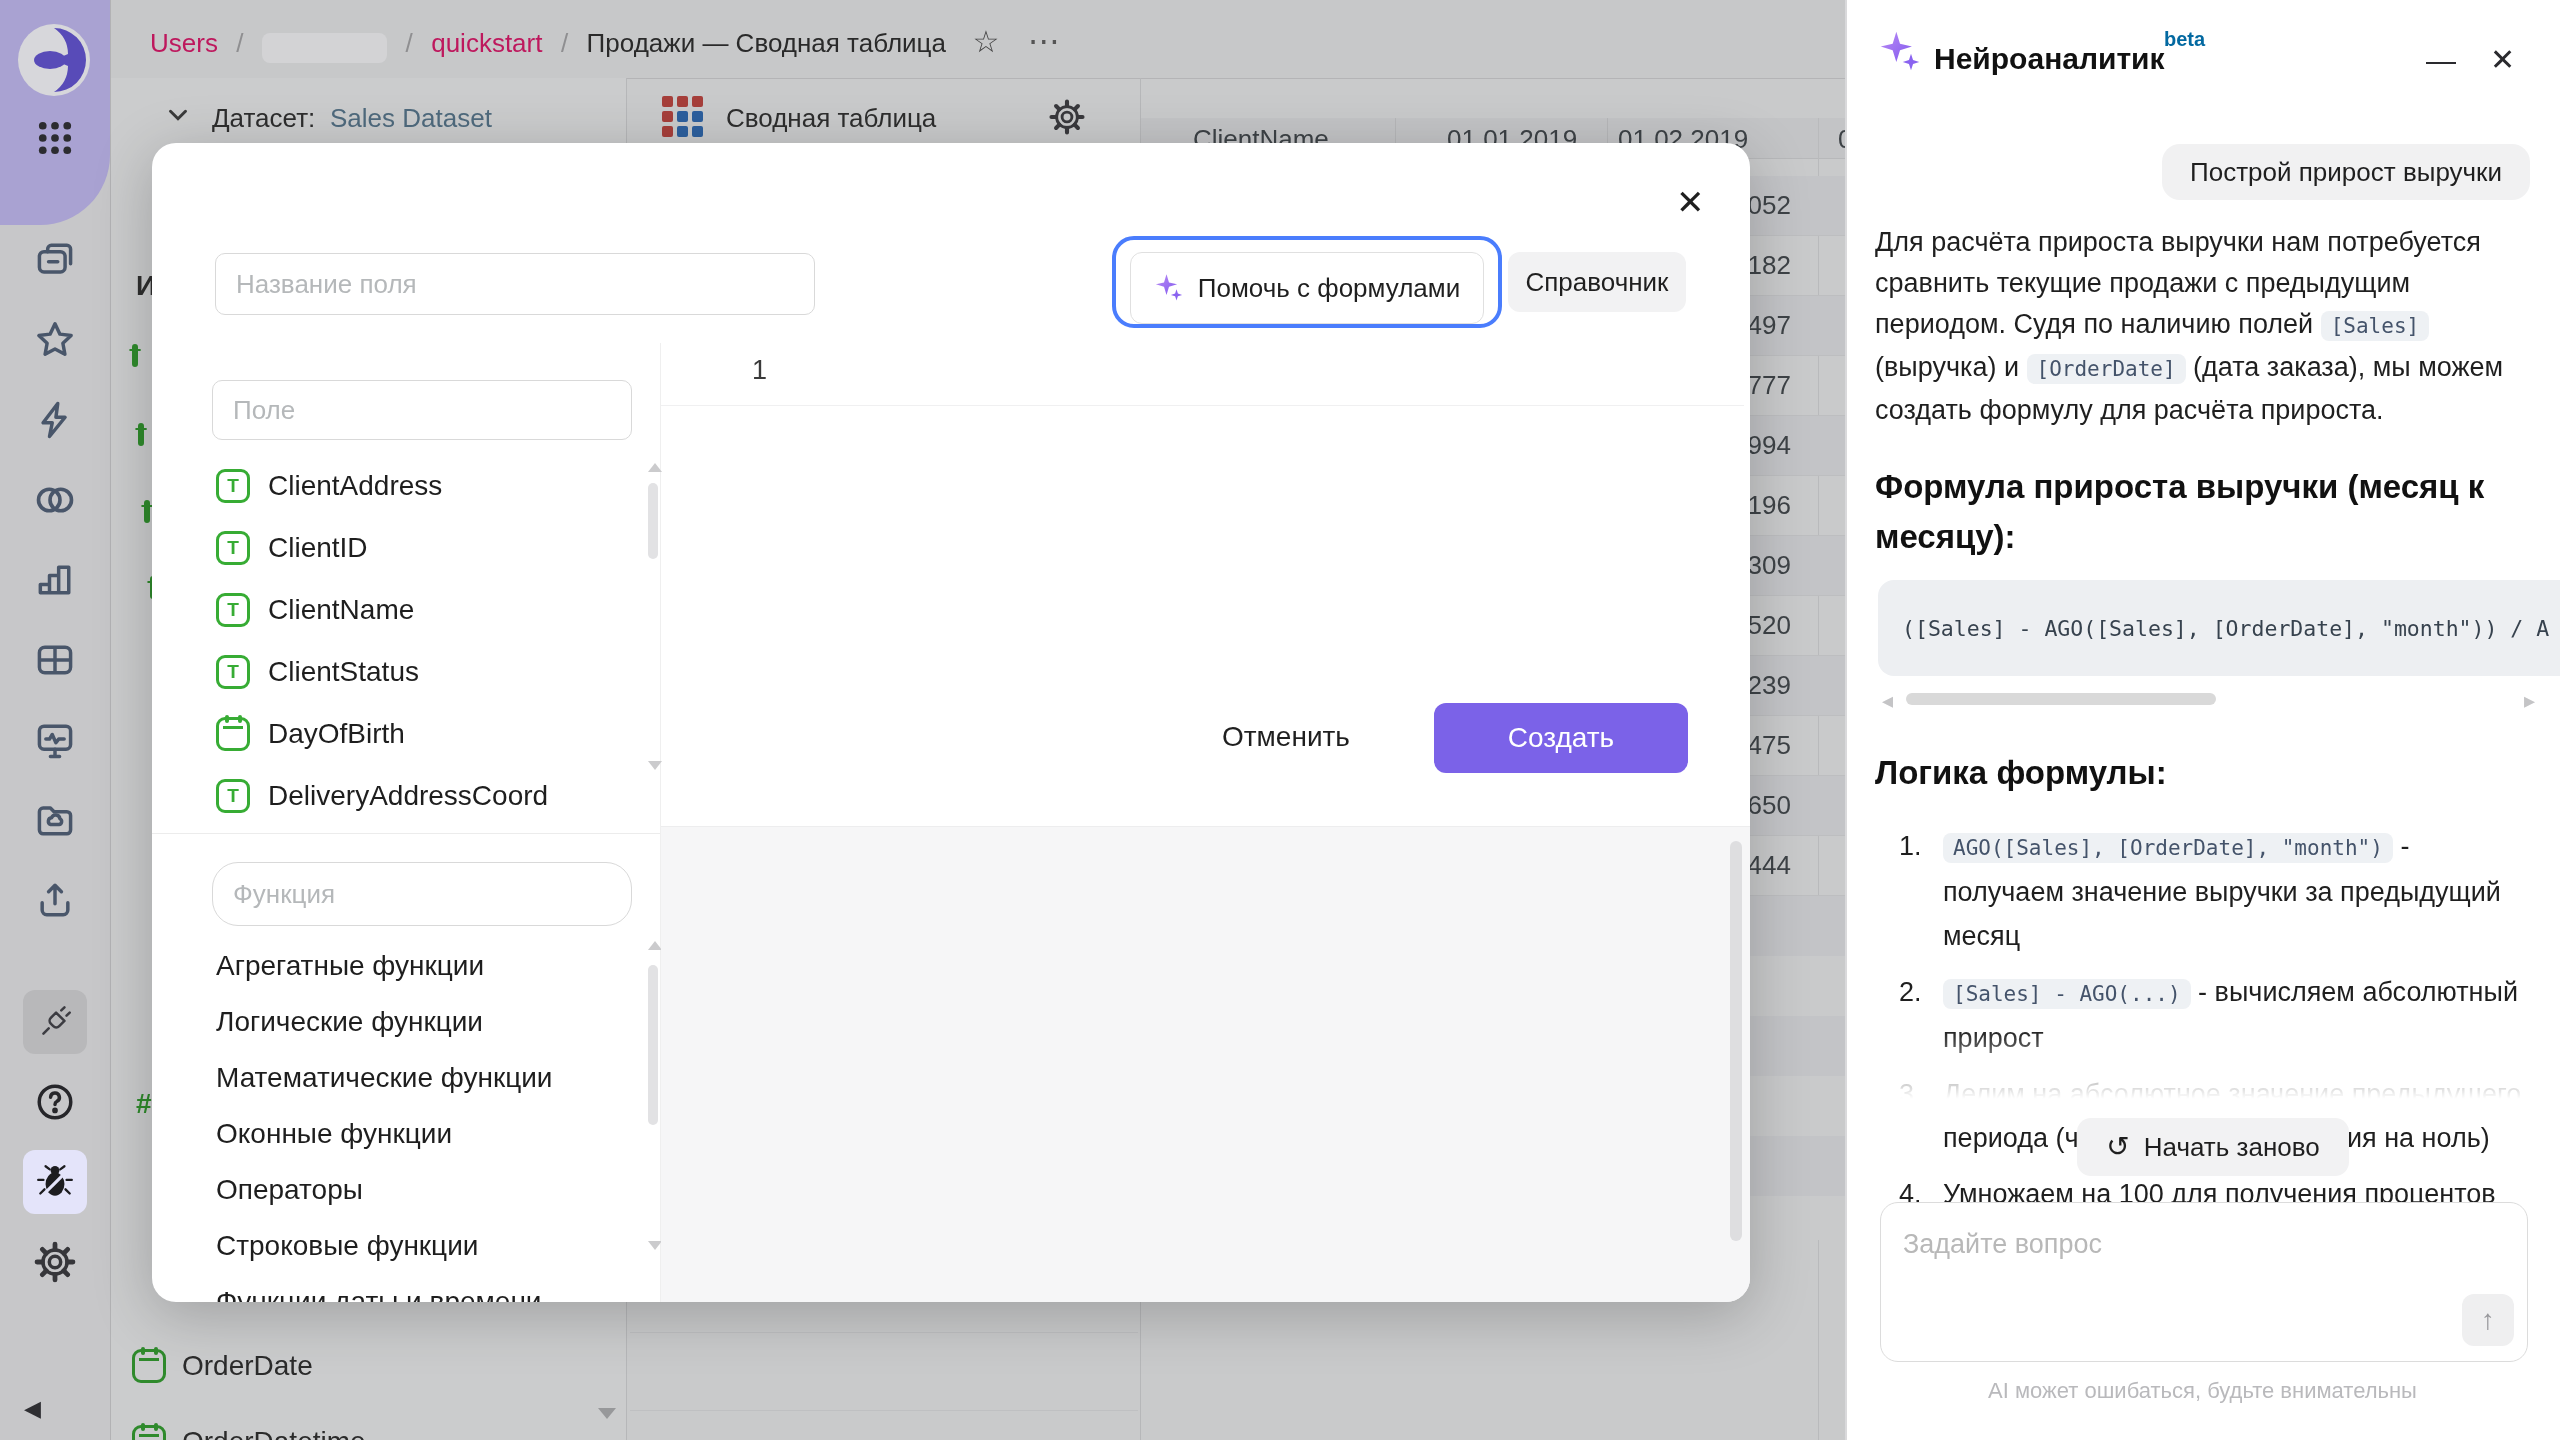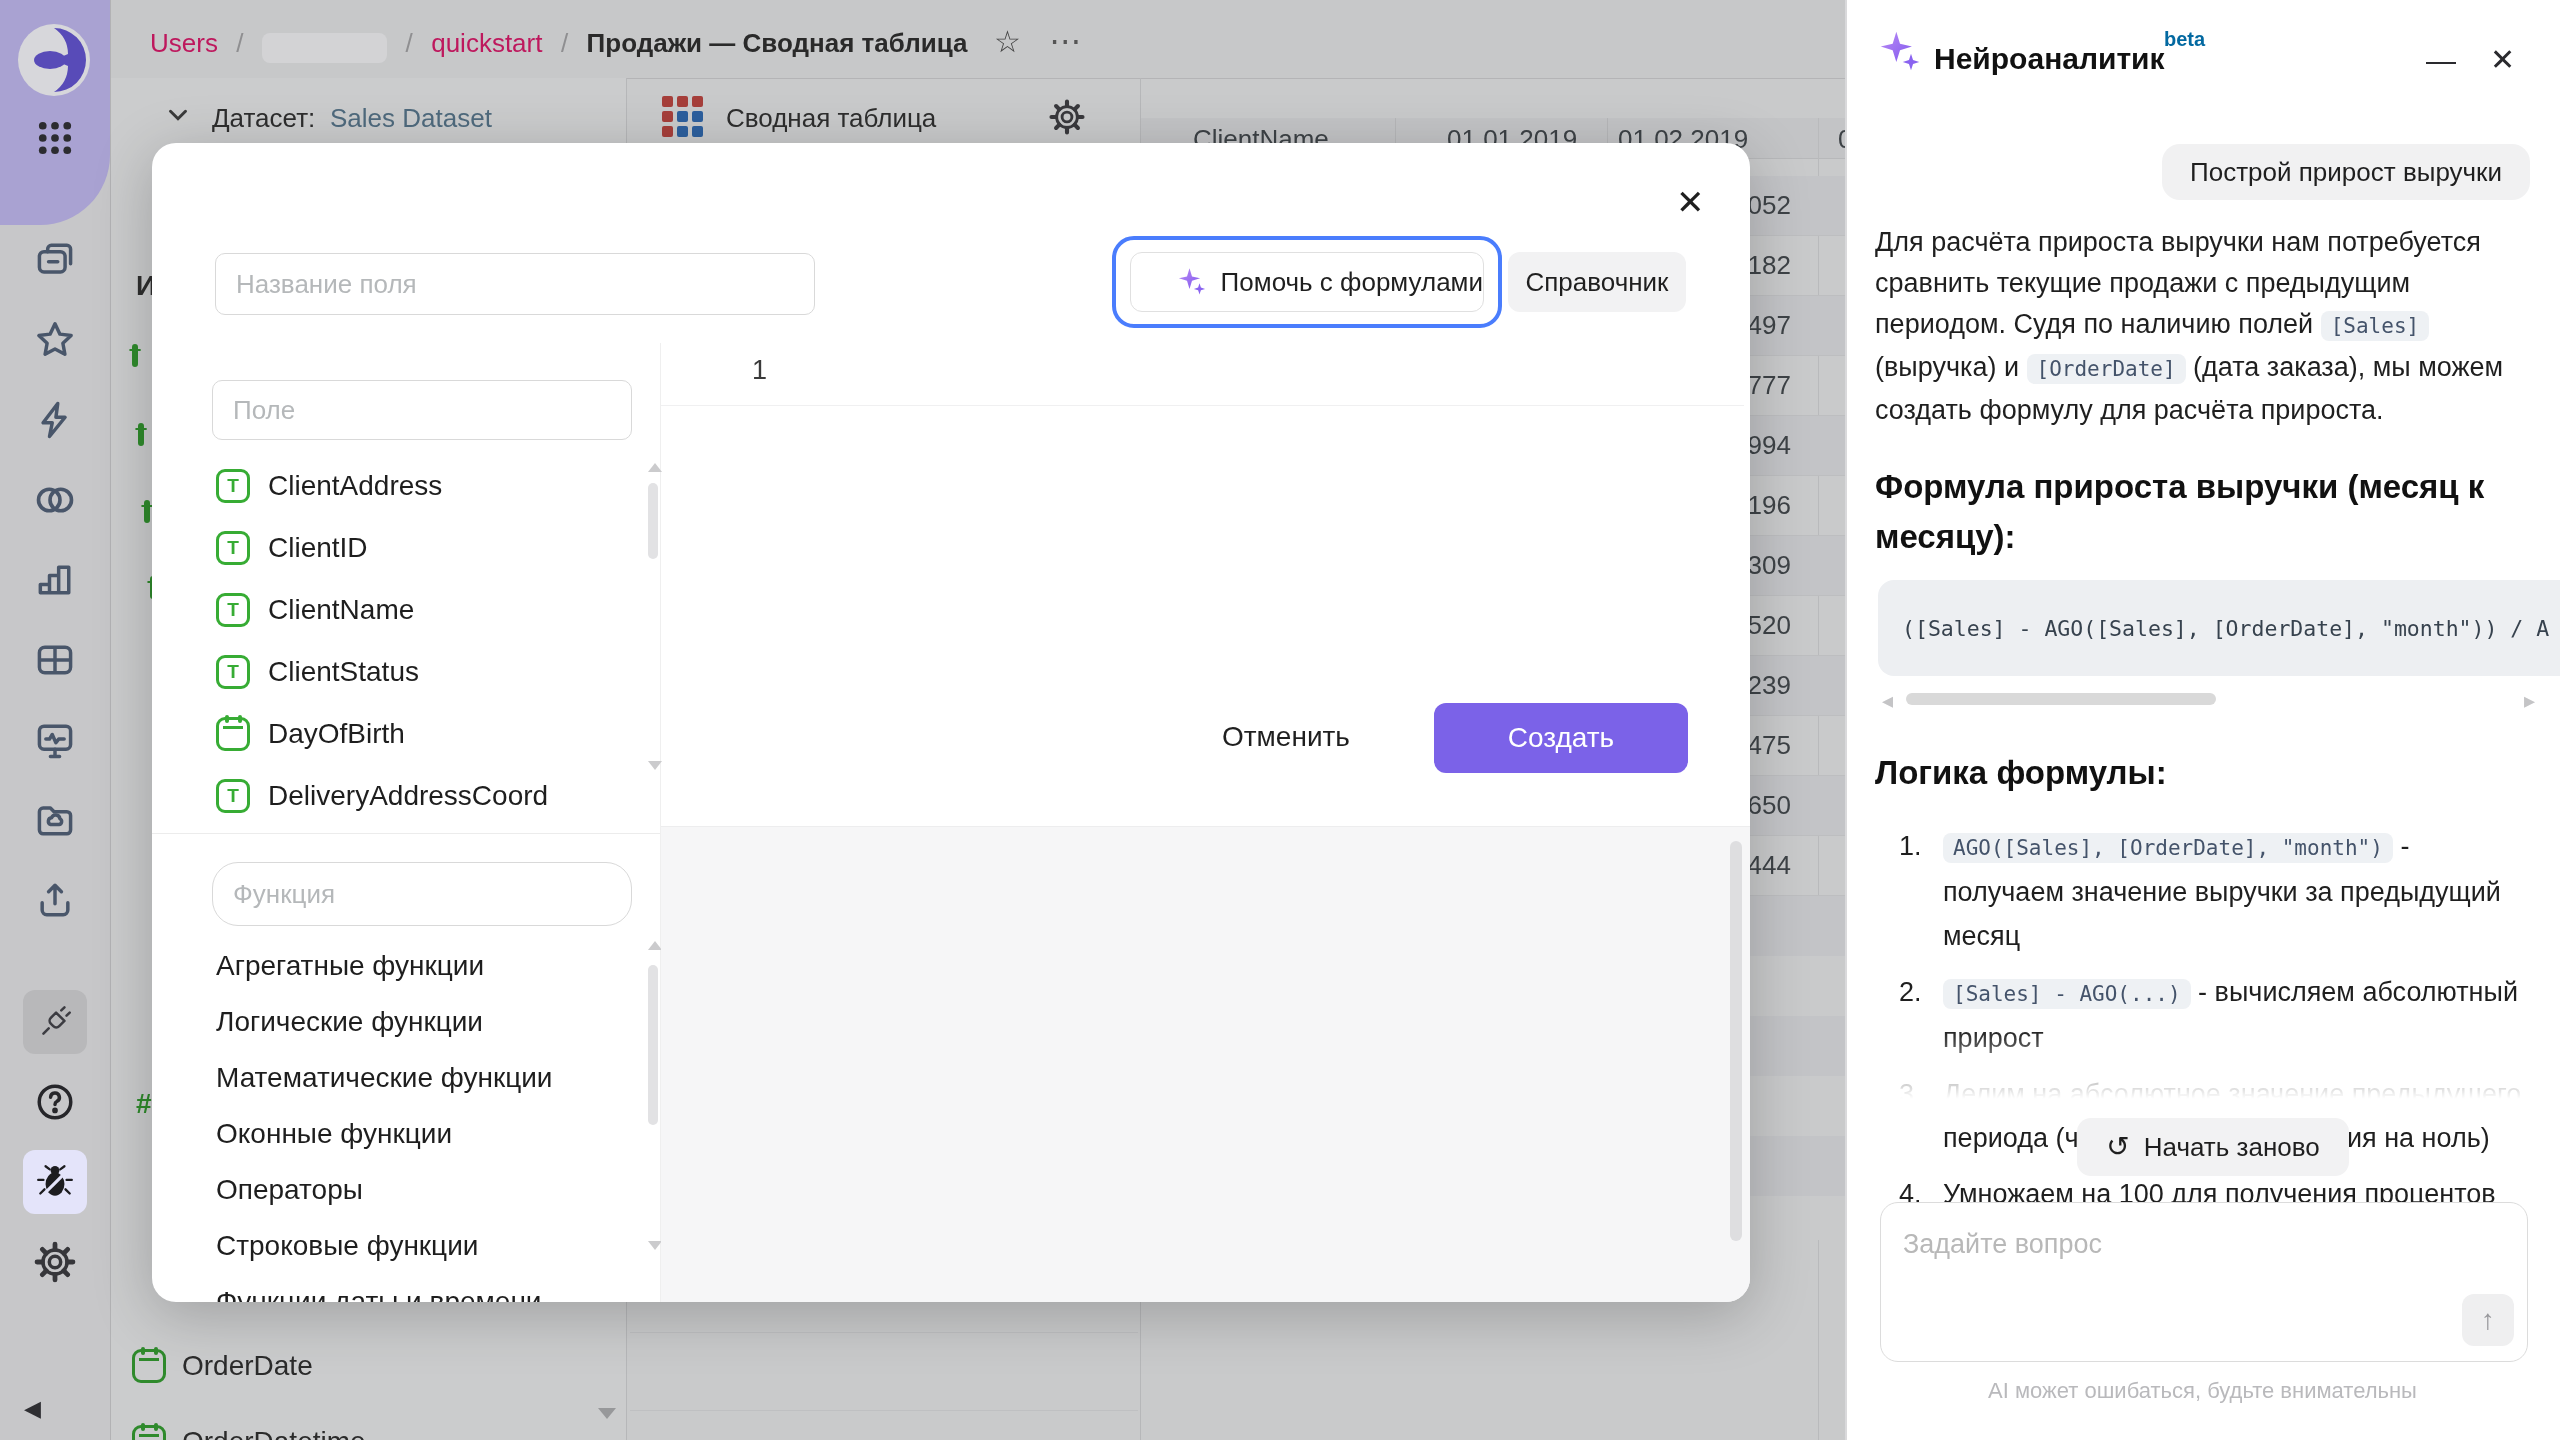--- a/index.html
+++ b/index.html
@@ -9,21 +9,21 @@
   .mono{font-family:"DejaVu Sans Mono",monospace;}
 
   
   .sidebar{left:0;top:0;width:110px;height:1440px;background:#c7c7c9;border-right:1px solid #b2b2b4;}
   .logo-blob{left:0;top:0;width:110px;height:225px;background:#a9a2d2;border-radius:0 0 70px 0;}
   .side-icon{left:0;width:110px;display:flex;justify-content:center;align-items:center;height:56px;}
   .side-active{left:23px;width:64px;height:64px;border-radius:12px;display:flex;justify-content:center;align-items:center;}
   .topbar{left:110px;top:0;width:1735px;height:78px;background:#c7c8c9;border-bottom:1px solid #b4b4b6;}
   .crumb{font-size:26px;color:#be185d;}
   .crumb-sep{color:#8f8f91;padding:0 14px;font-size:26px;}
-  .crumb-title{font-weight:700;color:#2a2a2a;}
+  .crumb-title{font-weight:400;color:#2a2a2a;}
   .blur-pill{display:inline-block;width:125px;height:30px;background:#d3d3d5;border-radius:8px;vertical-align:middle;}
   .ds-panel{left:110px;top:78px;width:516px;height:1362px;background:#cbcccd;}
   .vline{width:1px;background:#b6b7b9;}
   .hline{height:1px;background:#bfc0c2;}
 
   .bar-label{font-size:26px;color:#2e2e2e;}
   .bar-value{font-size:26px;color:#4f6a7d;}
   .pivot-ic{display:grid;grid-template-columns:repeat(3,11px);grid-gap:4px;}
   .pivot-ic i{width:11px;height:11px;border-radius:2px;background:#2c5f9e;}
   .pivot-ic i.r{background:#a63f3b;}
@@ -355,21 +355,21 @@
   </div>
   <div class="abs" style="left:24px;top:1396px;font-size:22px;color:#2f2f33;">◀</div>
 
   <div class="abs modal">
 
     <div class="m x-btn" style="left:1524px;top:42px;">✕</div>
 
     <input class="m inp" style="left: 63px; top: 110px; width: 600px; height: 62px;" placeholder="Название поля">
 
     <div class="m focus-ring" style="left:960px;top:93px;width:390px;height:92px;"></div>
-    <div class="m btn-plain" style="left:978px;top:109px;width:354px;height:60px;justify-content:flex-end;">
+    <div class="m btn-plain" style="left:978px;top:109px;width:354px;height:72px;">
       <svg width="30" height="30" viewBox="0 0 24 24">
         <defs>
             <linearGradient id="sg1" x1="0" y1="0" x2="1" y2="1">
           <stop offset="0" stop-color="#bb8cf5"></stop>
               <stop offset="1" stop-color="#8058ee"></stop>
             </linearGradient>
           </defs>
         <path d="M10 1l2 6.5L18.5 9 12 11l-2 6.5L8 11 1.5 9 8 7.5z" fill="url(#sg1)"></path>
         <path d="M18 13l1.1 3.4 3.4 1.1-3.4 1.1L18 22l-1.1-3.4-3.4-1.1 3.4-1.1z" fill="#8a63f0"></path>
       </svg>

